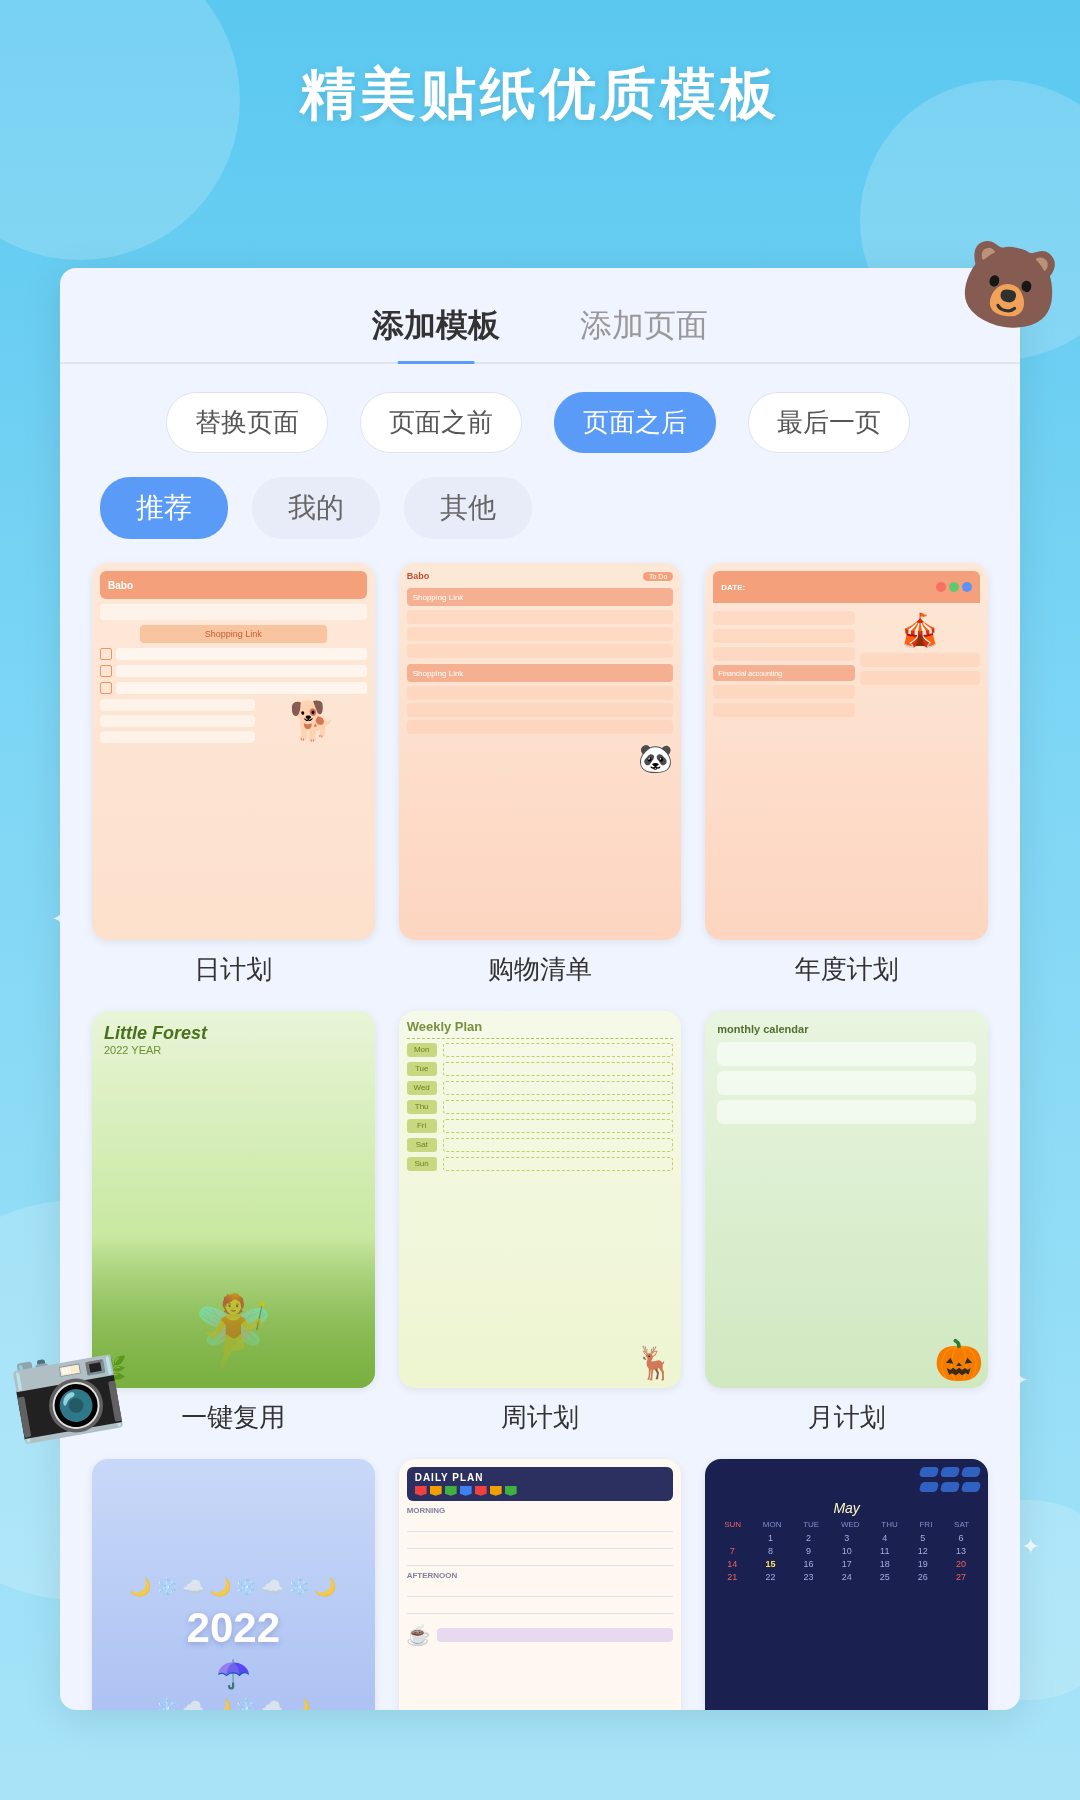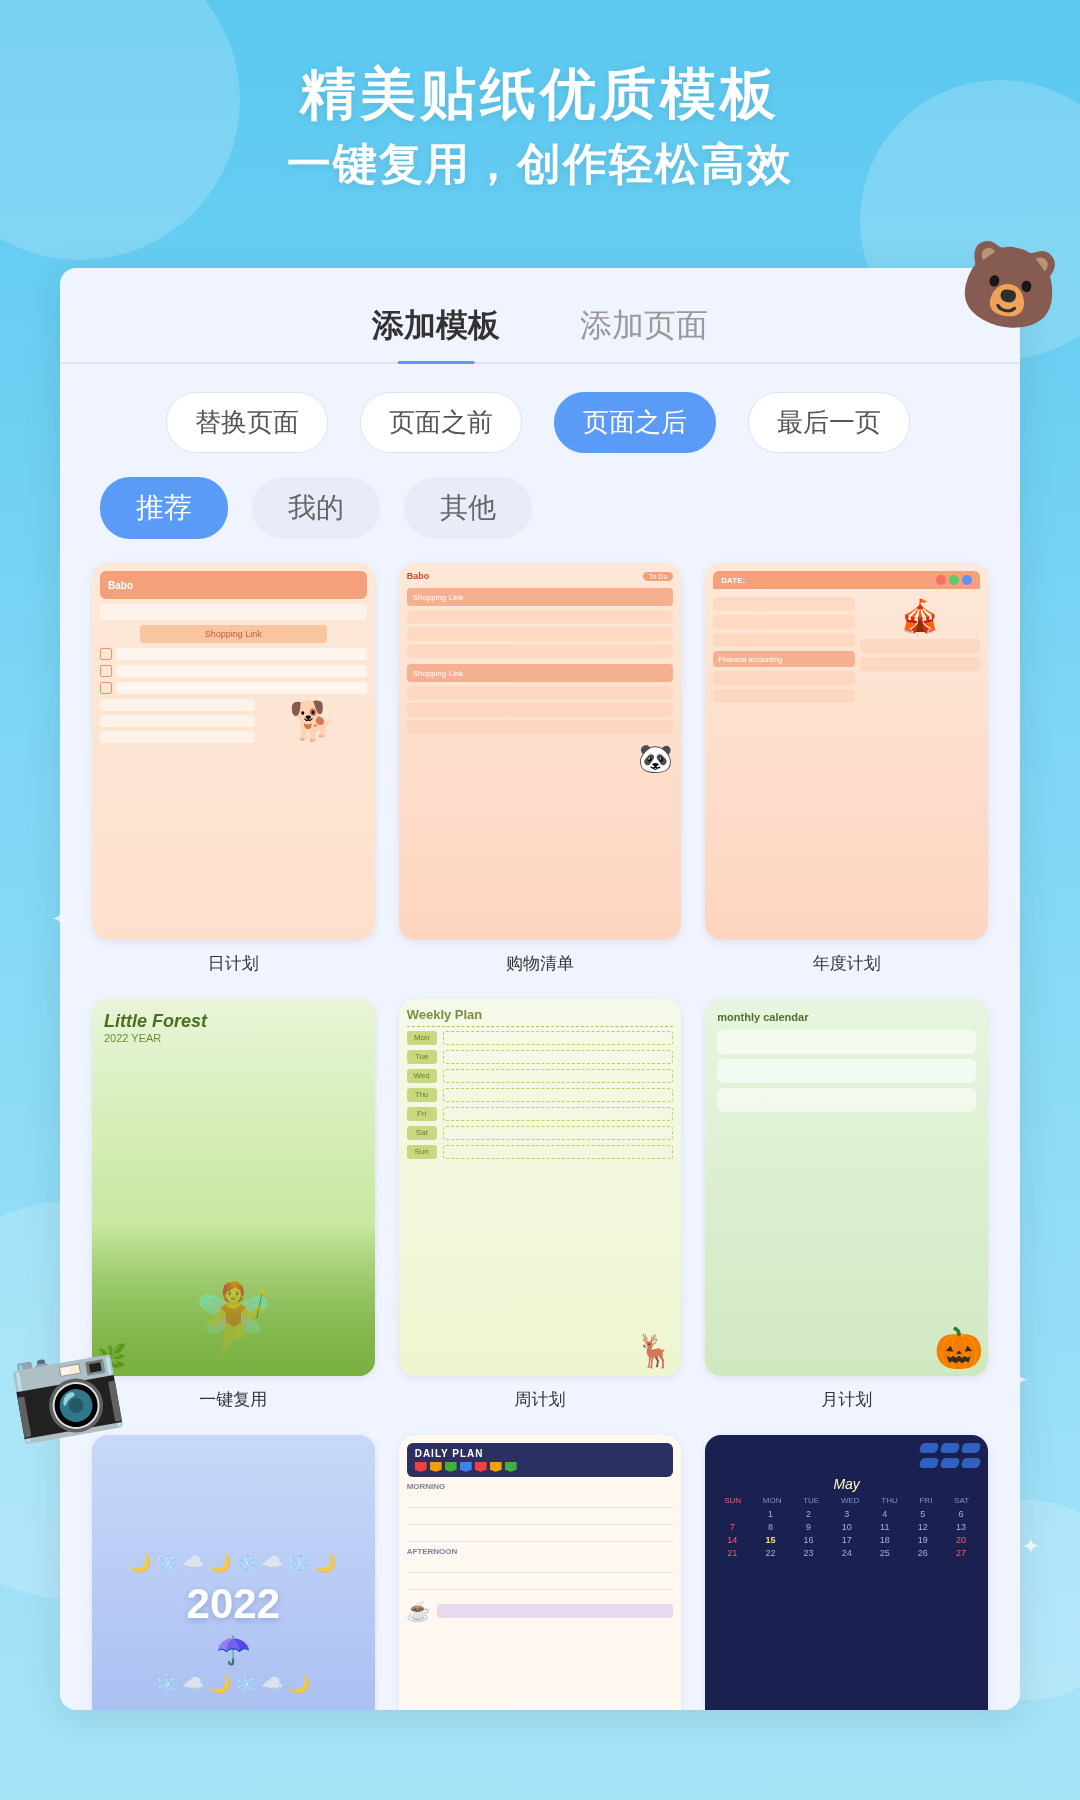--- a/index.html
+++ b/index.html
@@ -154,21 +154,21 @@
     }
     .template-thumb {
       width: 100%;
       aspect-ratio: 3/4;
       border-radius: 16px;
       overflow: hidden;
       margin-bottom: 12px;
       box-shadow: 0 2px 8px rgba(0,0,0,0.08);
     }
     .template-label {
-      font-size: 17px;
+      font-size: 26px;
       color: #333;
       text-align: center;
     }
 
     
     
     .thumb-1 {
       background: linear-gradient(180deg, #fde8d8 0%, #fde0cc 100%);
       padding: 8px;
       display: flex;
@@ -202,21 +202,21 @@
     .thumb-2 .t2-items { display: flex; flex-direction: column; gap: 3px; }
 
     
     .thumb-3 {
       background: linear-gradient(180deg, #fde8d8 0%, #fdd5c0 100%);
       padding: 8px;
       display: flex;
       flex-direction: column;
       gap: 4px;
     }
-    .thumb-3 .t3-header { background: #f4a07a; border-radius: 6px 6px 0 0; height: 18px; display: flex; align-items: center; padding: 0 8px; gap: 6px; }
+    .thumb-3 .t3-header { background: #f4a07a; border-radius: 6px 6px 0 0; height: 32px; display: flex; align-items: center; padding: 0 8px; gap: 6px; }
     .thumb-3 .t3-htitle { font-size: 8px; color: #fff; font-weight: bold; }
     .thumb-3 .t3-icons { margin-left: auto; display: flex; gap: 3px; }
     .thumb-3 .t3-icon { width: 10px; height: 10px; border-radius: 50%; }
     .thumb-3 .t3-body { display: flex; gap: 5px; flex: 1; }
     .thumb-3 .t3-left { flex: 1; display: flex; flex-direction: column; gap: 4px; }
     .thumb-3 .t3-right { width: 45%; display: flex; flex-direction: column; gap: 4px; }
     .thumb-3 .t3-row { background: rgba(255,200,170,0.4); border-radius: 4px; height: 14px; }
     .thumb-3 .t3-section { background: #f4b090; border-radius: 4px; height: 16px; display: flex; align-items: center; padding: 0 5px; font-size: 7px; color: #fff; }
 
     
@@ -348,21 +348,20 @@
 <div class="bg-blob blob4"></div>
 
 <div class="sparkle" style="top:340px;left:60px;font-size:40px;">✦</div>
 <div class="sparkle" style="top:600px;right:70px;font-size:28px;">✦</div>
 <div class="sparkle" style="bottom:400px;right:50px;font-size:34px;">✦</div>
 <div class="sparkle" style="bottom:240px;right:40px;font-size:22px;">✦</div>
 <div class="sparkle" style="top:900px;left:50px;font-size:32px;">✦</div>
 
 <div class="header-area">
   <div class="header-title">精美贴纸优质模板</div>
-  <div class="header-subtitle">一键复用，创作轻松高效</div>
 </div>
 
 <div class="deco-bear">🐻</div>
 
 <div class="deco-camera">📷</div>
 
 <div class="main-card">
 
   <div class="tabs-row">
     <div class="tab-item active">添加模板</div>

